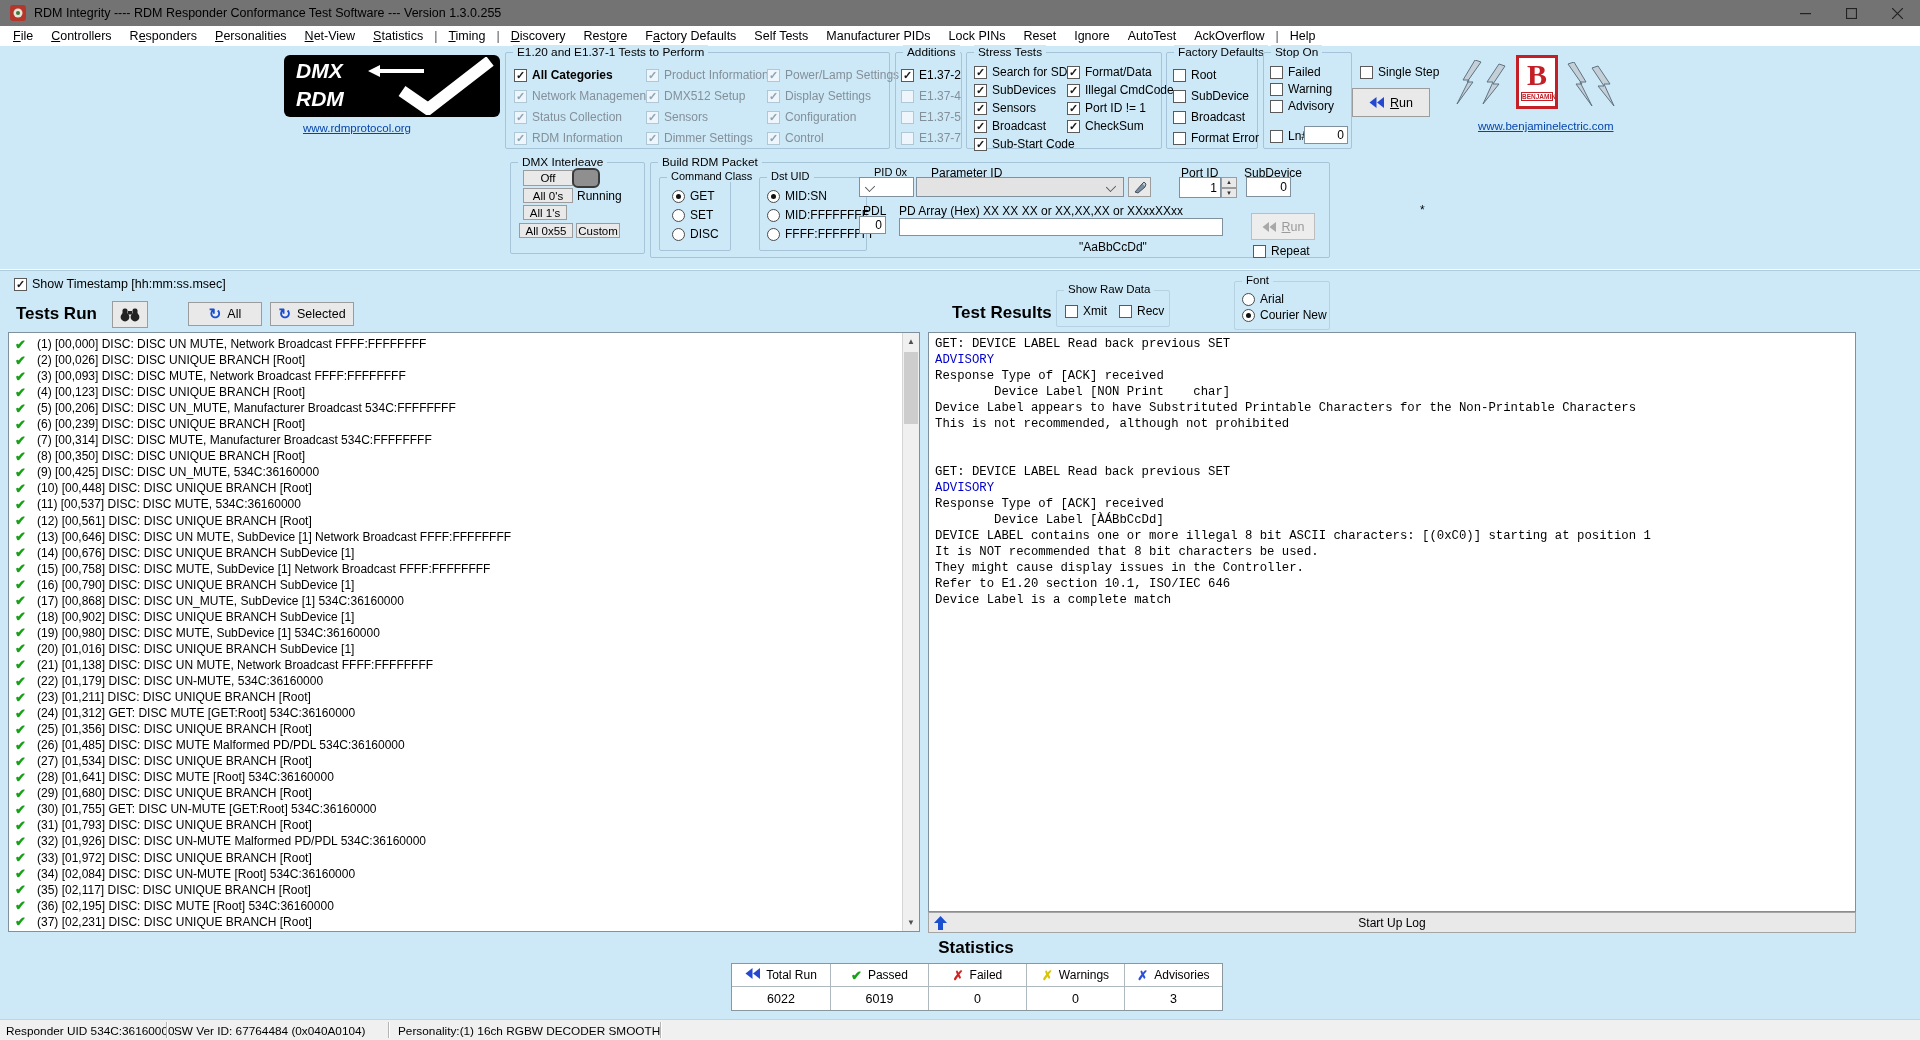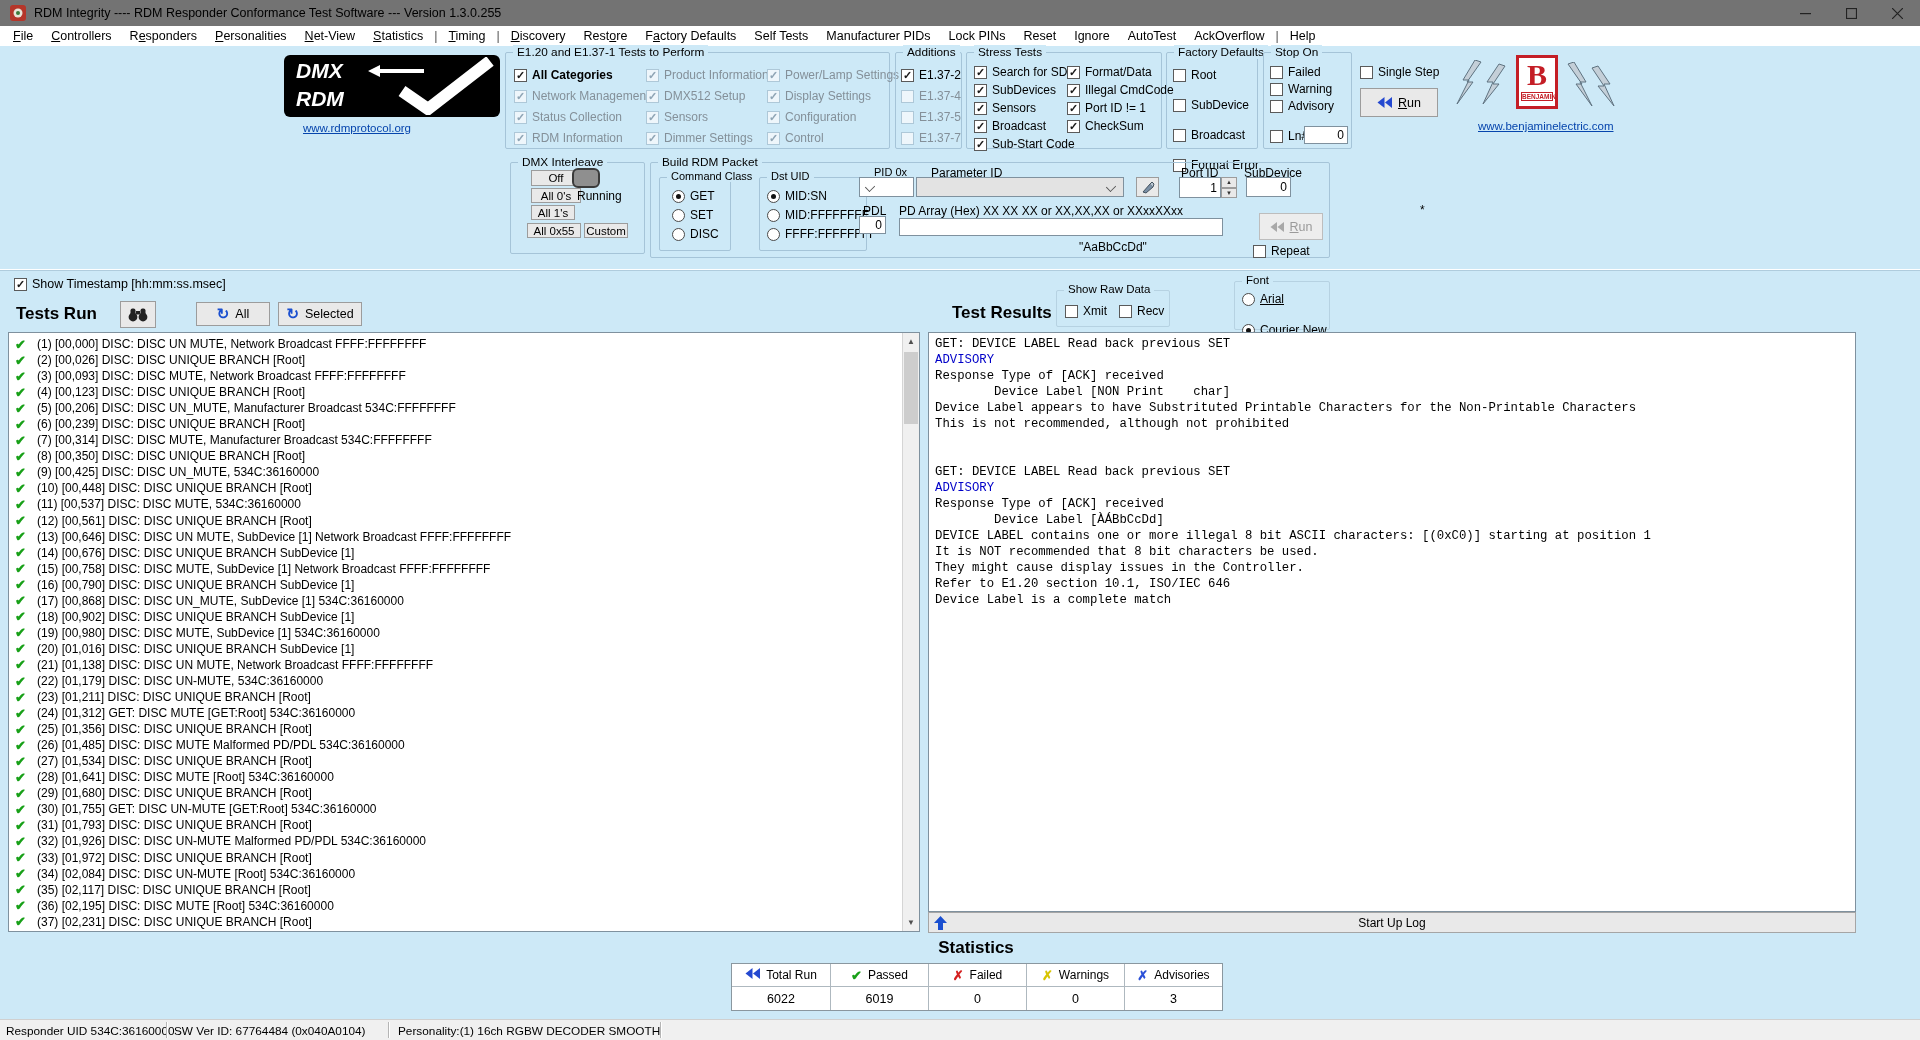--- a/index.html
+++ b/index.html
@@ -23,21 +23,21 @@
   .cbcol { position:absolute; display:flex; flex-direction:column; }
   .cb, .radio { display:flex; align-items:center; gap:5px; font-size:12px; white-space:nowrap; cursor:default; }
   .cb .box { width:13px; height:13px; background:#fff; border:1px solid #5A5A5A; font-size:11px; line-height:11px; font-weight:bold; color:#1A1A1A; display:flex; align-items:center; justify-content:center; flex:none; }
   .cb.disabled { color:#849099; }
   .cb.disabled .box { border-color:#AEC8D8; background:#EEF6FB; color:#8FA5B5; }
   .cb.bold .lbl { font-weight:bold; }
   .radio .dot { width:13px; height:13px; border-radius:50%; border:1px solid #4A4A4A; background:#fff; position:relative; flex:none; }
   .radio.selected .dot::after { content:""; position:absolute; left:3px; top:3px; width:5px; height:5px; border-radius:50%; background:#111; }
 
   
-  .btn { position:absolute; background:#E9E9E9; border:1px solid #9C9C9C; display:flex; align-items:center; justify-content:center; gap:6px; font-size:11.5px; color:#000;margin-left:8px; }
+  .btn { position:absolute; background:#E9E9E9; border:1px solid #9C9C9C; display:flex; align-items:center; justify-content:center; gap:6px; font-size:11.5px; color:#000; }
   .btn.disabled { color:#9A9A9A; background:#EDEDED; border-color:#BDBDBD; }
   .field { position:absolute; background:#fff; border:1px solid #7F919E; font-size:12px; padding:0 3px; font-family:"Liberation Sans",sans-serif; }
   .combo { position:absolute; border:1px solid #7F919E; background:#fff; }
   .combo .chev { position:absolute; top:5px; width:8px; height:8px; border-left:1.5px solid #555; border-bottom:1.5px solid #555; transform:rotate(-45deg) scale(1,.8); }
 
   
   .bigtitle { position:absolute; font-size:17px; font-weight:bold; white-space:nowrap; }
   .whitebox { position:absolute; background:#fff; border:1px solid #7F919E; }
   .trow { height:16.05px; display:flex; align-items:center; gap:9px; padding-left:6px; font-size:12px; white-space:nowrap; }
   .tick { color:#18A018; font-weight:bold; font-size:13px; width:13px; flex:none; }
@@ -253,21 +253,21 @@
       </label>
       <label class="cb">
         <span class="box">✓</span>
         <span class="lbl">CheckSum</span>
       </label>
     </div>
 </div>
 
 <div class="group" style="left:1166px;top:52px;width:92px;height:97px;">
   <span class="gtitle">Factory Defaults</span>
-  <div class="cbcol" style="left:6px;top:15px;gap:16px;">
+  <div class="cbcol" style="left:6px;top:15px;gap:7px;">
       <label class="cb">
         <span class="box"></span>
         <span class="lbl">Root</span>
       </label>
       <label class="cb">
         <span class="box"></span>
         <span class="lbl">SubDevice</span>
       </label>
       <label class="cb">
         <span class="box"></span>
@@ -621,21 +621,21 @@
     <span class="lbl">Xmit</span>
   </label>
   <label class="cb" style="position:absolute;left:62px;top:13px;">
     <span class="box"></span>
     <span class="lbl">Recv</span>
   </label>
 </div>
 
 <div class="group" style="left:1234px;top:281px;width:96px;height:49px;border-color:#B6D2E2;">
   <span class="gtitle" style="font-size:11.5px;">Font</span>
-  <div class="cbcol" style="left:7px;top:10px;gap:17px;text-decoration:underline;">
+  <div class="cbcol" style="left:7px;top:10px;gap:2px;">
       <label class="radio">
         <span class="dot"></span>
         <span class="lbl">Arial</span>
       </label>
       <label class="radio selected">
         <span class="dot"></span>
         <span class="lbl">Courier New</span>
       </label>
     </div>
 </div>

